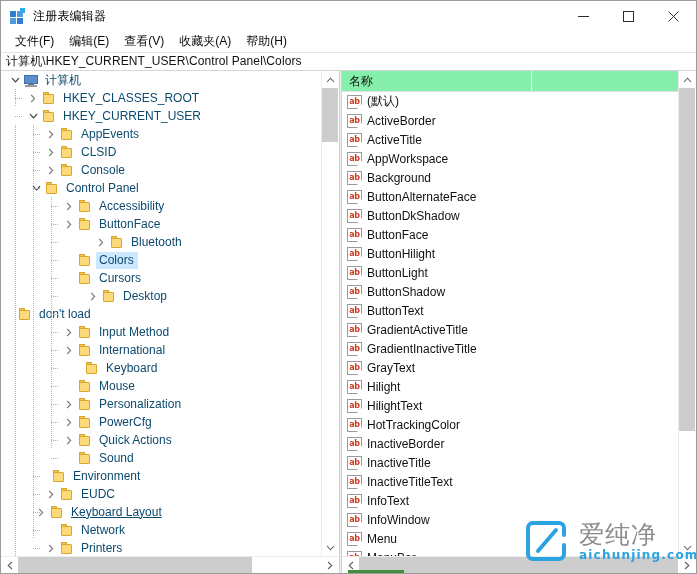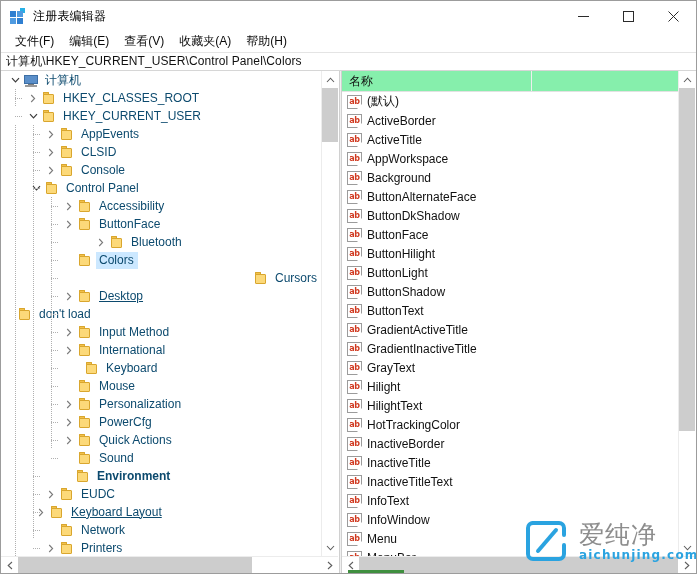--- a/index.html
+++ b/index.html
@@ -659,33 +659,33 @@
               <span class="vline" style="left: 32px;"></span>
               <span class="hline" style="left: 50px; width: 8px;"></span>
               <span class="vline" style="left: 50px;"></span>
               <span class="chev"></span>
               <span class="ico-folder">
                 <span class="tab"></span>
                 <span class="body"></span>
               </span>
               <span class="label">Colors</span>
             </div>
-            <div class="tnode" style="padding-left: 60px; justify-content: flex-end;">
+            <div class="tnode" style="padding-left: 60px;">
               <span class="vline" style="left: 14px;"></span>
               <span class="vline" style="left: 32px;"></span>
               <span class="hline" style="left: 50px; width: 8px;"></span>
               <span class="vline" style="left: 50px;"></span>
               <span class="chev"></span>
               <span class="ico-folder">
                 <span class="tab"></span>
                 <span class="body"></span>
               </span>
               <span class="label">Cursors</span>
             </div>
-            <div class="tnode" style="padding-left: 60px; text-decoration: underline;">
+            <div class="tnode" style="padding-left: 84px;">
               <span class="vline" style="left: 14px;"></span>
               <span class="vline" style="left: 32px;"></span>
               <span class="hline" style="left: 50px; width: 8px;"></span>
               <span class="vline" style="left: 50px;"></span>
               <span class="chev">
                 <svg width="6" height="9" viewBox="0 0 6 9">
                   <polyline points="1.2,1 4.6,4.5 1.2,8" fill="none" stroke="#7a7a7a" stroke-width="1.1"></polyline>
                 </svg>
               </span>
               <span class="ico-folder">
@@ -814,21 +814,21 @@
               <span class="vline" style="left: 14px;"></span>
               <span class="vline" style="left: 32px;"></span>
               <span class="hline" style="left: 50px; width: 8px;"></span>
               <span class="chev"></span>
               <span class="ico-folder">
                 <span class="tab"></span>
                 <span class="body"></span>
               </span>
               <span class="label">Sound</span>
             </div>
-            <div class="tnode" style="padding-left: 58px; font-weight: bold;">
+            <div class="tnode" style="padding-left: 34px;">
               <span class="vline" style="left: 14px;"></span>
               <span class="hline" style="left: 32px; width: 8px;"></span>
               <span class="vline" style="left: 32px;"></span>
               <span class="chev"></span>
               <span class="ico-folder">
                 <span class="tab"></span>
                 <span class="body"></span>
               </span>
               <span class="label">Environment</span>
             </div>

